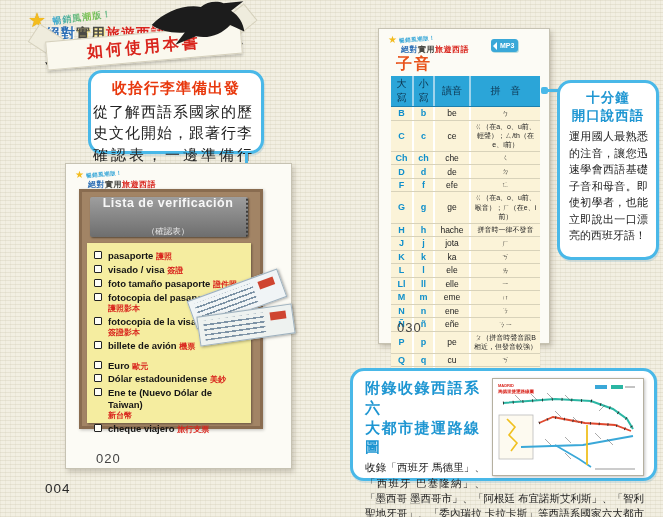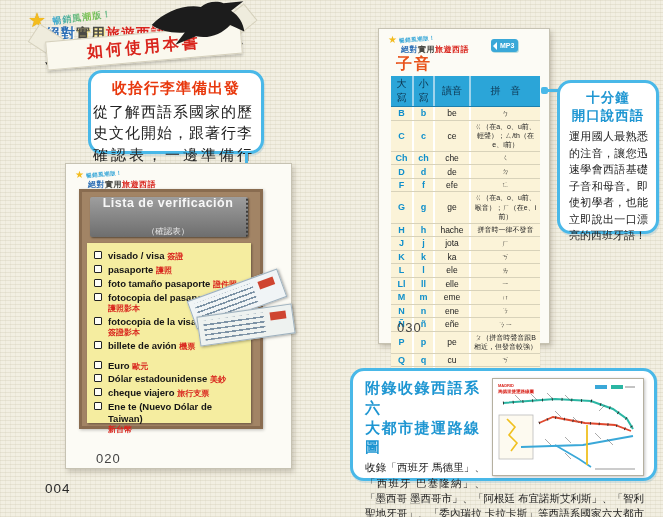--- a/index.html
+++ b/index.html
@@ -43,21 +43,21 @@
   .callout{position:absolute;background:#fff;border:3px solid var(--accent);border-radius:14px;
     box-shadow:1px 2px 0 rgba(110,170,205,.25);}
   .co-title{font-weight:bold;text-align:center;}
   .co-title.red{color:var(--red);font-size:15px;margin-top:6px;letter-spacing:1px;}
   .co-title.blue{color:var(--blue-title);}
   .co-body{color:#222;text-align:justify;}
 
   .callout-left{left:88px;top:70px;width:176px;height:84px;}
   .callout-left .co-body{font-size:15px;line-height:1.42;padding:3px 9px 0 2px;}
 
-  .callout-right{left:557px;top:80px;width:102px;height:154px;}
+  .callout-right{left:557px;top:80px;width:102px;height:180px;}
   .callout-right .co-title{font-size:13.5px;line-height:1.35;margin-top:6px;letter-spacing:1px;}
   .callout-right .co-body{font-size:11px;line-height:1.5;padding:3px 8px 0 9px;}
 
   .callout-bottom{left:350px;top:368px;width:307px;height:113px;padding:7px 10px 6px 12px;}
   .callout-bottom .co-title{font-size:15px;line-height:1.32;text-align:left;letter-spacing:1.5px;}
   .callout-bottom .co-body{font-size:10.5px;line-height:1.47;margin-top:3px;}
 
   
   .conn{position:absolute;background:var(--accent);}
   .conn-dot{position:absolute;width:7px;height:7px;background:var(--accent);border-radius:2px;}
@@ -175,30 +175,30 @@
           <span class="ml-tag">暢銷風潮版！</span>
         </div>
       <div class="ml-title"><span class="p1">絕對</span><span class="p2">實用</span><span class="p3">旅遊西語</span></div>
     </div>
     <div class="photo">
       <div class="plate">
         <div class="plate-t">Lista de verificación</div>
         <div class="plate-s">（確認表）</div>
       </div>
       <div class="ylist">
+          <div class="chk"><span class="box"></span><span>pasaporte</span> <span class="zh">護照</span></div>
           <div class="chk"><span class="box"></span><span>visado / visa</span> <span class="zh">簽證</span></div>
-          <div class="chk"><span class="box"></span><span>pasaporte</span> <span class="zh">護照</span></div>
           <div class="chk"><span class="box"></span><span>foto tamaño pasaporte</span> <span class="zh">證件照</span></div>
           <div class="chk"><span class="box"></span><span>fotocopia del pasaporte</span> <span class="zh nl">護照影本</span></div>
           <div class="chk"><span class="box"></span><span>fotocopia de la visa</span> <span class="zh nl">簽證影本</span></div>
           <div class="chk"><span class="box"></span><span>billete de avión</span> <span class="zh">機票</span></div>
           <div class="chk gap"><span class="box"></span><span>Euro</span> <span class="zh">歐元</span></div>
           <div class="chk"><span class="box"></span><span>Dólar estadounidense</span> <span class="zh">美鈔</span></div>
+          <div class="chk"><span class="box"></span><span>Ene te (Nuevo Dólar de Taiwan)</span> <span class="zh nl">新台幣</span></div>
           <div class="chk"><span class="box"></span><span>cheque viajero</span> <span class="zh">旅行支票</span></div>
-          <div class="chk"><span class="box"></span><span>Ene te (Nuevo Dólar de Taiwan)</span> <span class="zh nl">新台幣</span></div>
         </div>
       <div class="ticket t1"></div>
       <div class="ticket t2"></div>
     </div>
     <div class="pagenum" style="left:30px;top:287px">020</div>
   </div>
 
   <div class="card card-right">
     <div class="mini-logo">
       <div class="row">

